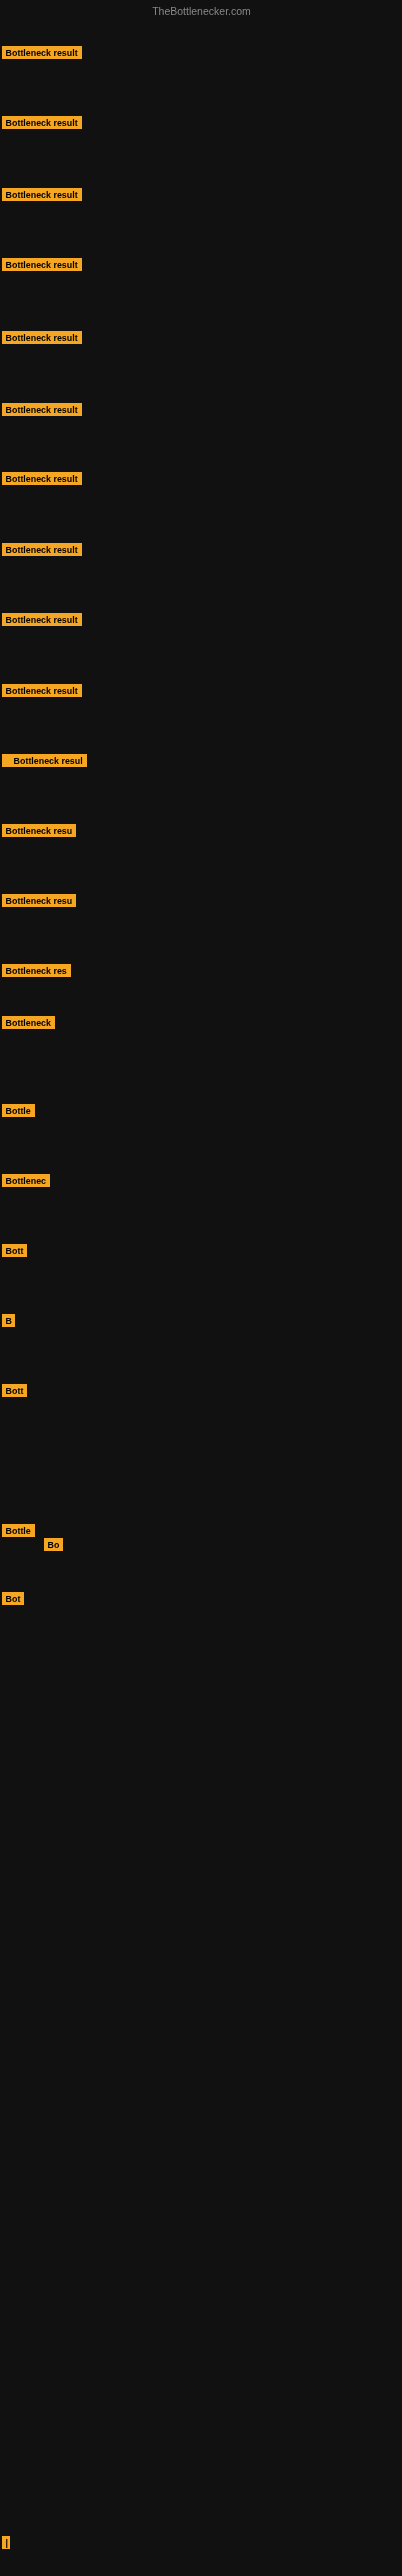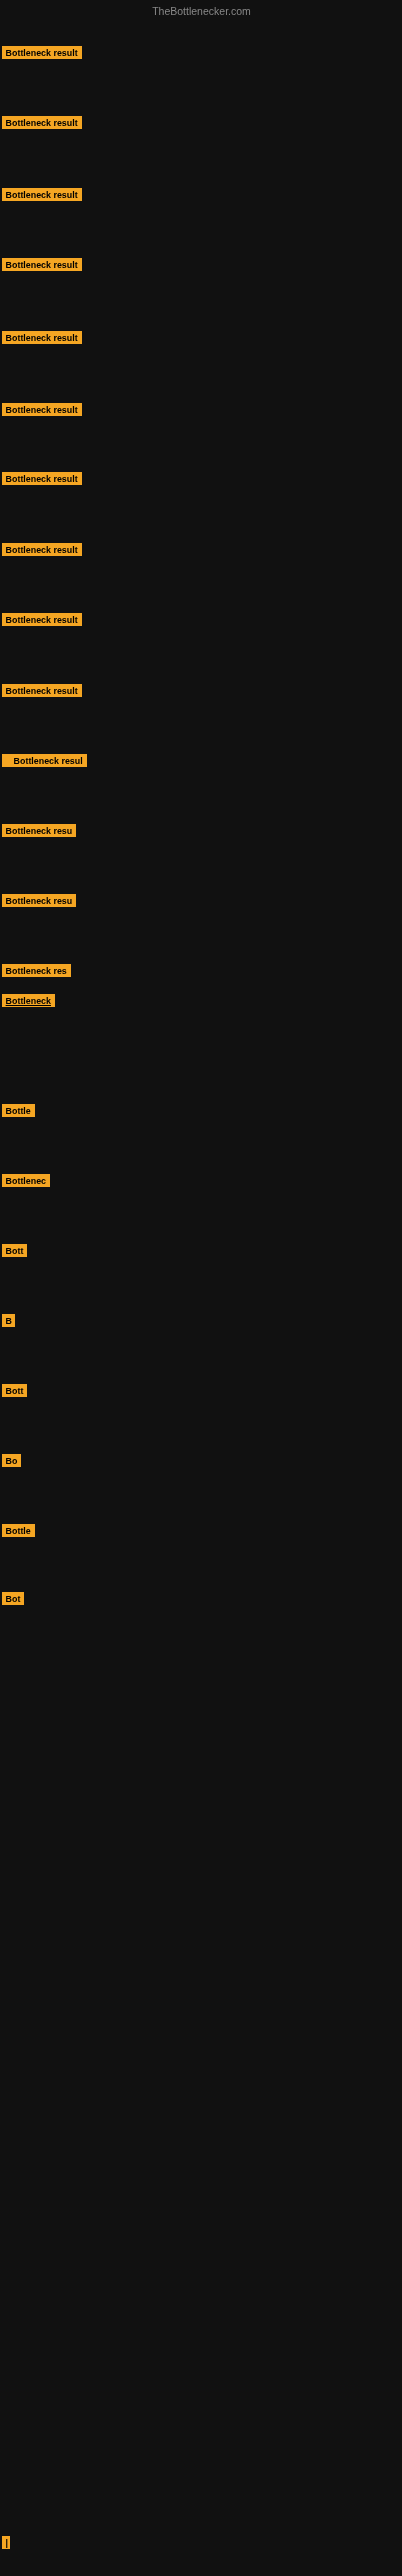--- a/index.html
+++ b/index.html
@@ -53,24 +53,24 @@
     <div class="bottleneck-badge" style="top: 331px; max-width: 121px;">Bottleneck result</div>
     <div class="bottleneck-badge" style="top: 403px; max-width: 119px;">Bottleneck result</div>
     <div class="bottleneck-badge" style="top: 472px; max-width: 120px;">Bottleneck result</div>
     <div class="bottleneck-badge" style="top: 543px; max-width: 121px;">Bottleneck result</div>
     <div class="bottleneck-badge" style="top: 613px; max-width: 119px;">Bottleneck result</div>
     <div class="bottleneck-badge" style="top: 684px; max-width: 115px;">Bottleneck result</div>
     <div class="bottleneck-badge" style="top: 754px; max-width: 105px; padding-left: 12px;">Bottleneck resul</div>
     <div class="bottleneck-badge" style="top: 824px; max-width: 95px;">Bottleneck resu</div>
     <div class="bottleneck-badge" style="top: 894px; max-width: 90px;">Bottleneck resu</div>
     <div class="bottleneck-badge" style="top: 964px; max-width: 81px; text-align: center;">Bottleneck res</div>
-    <div class="bottleneck-badge" style="top: 994px; max-width: 60px; text-decoration: underline;">Bottleneck</div>
+    <div class="bottleneck-badge" style="top: 1016px; max-width: 60px;">Bottleneck</div>
     <div class="bottleneck-badge" style="top: 1104px; max-width: 39px;">Bottle</div>
     <div class="bottleneck-badge" style="top: 1174px; max-width: 53px;">Bottlenec</div>
     <div class="bottleneck-badge" style="top: 1244px; max-width: 29px;">Bott</div>
     <div class="bottleneck-badge" style="top: 1314px; max-width: 13px;">B</div>
     <div class="bottleneck-badge" style="top: 1384px; max-width: 29px;">Bott</div>
-    <div class="bottleneck-badge" style="top: 1454px; max-width: 19.3px;">Bo</div>
+    <div class="bottleneck-badge" style="top: 1538px; max-width: 19.3px; margin-left: 42px;">Bo</div>
     <div class="bottleneck-badge" style="top: 1524px; max-width: 40px;">Bottle</div>
     <div class="bottleneck-badge" style="top: 1592px; max-width: 22.5px;">Bot</div>
     <div class="bottleneck-badge" style="top: 2536px; max-width: 8px;">|</div>
   </div>
 
 
 </body></html>

